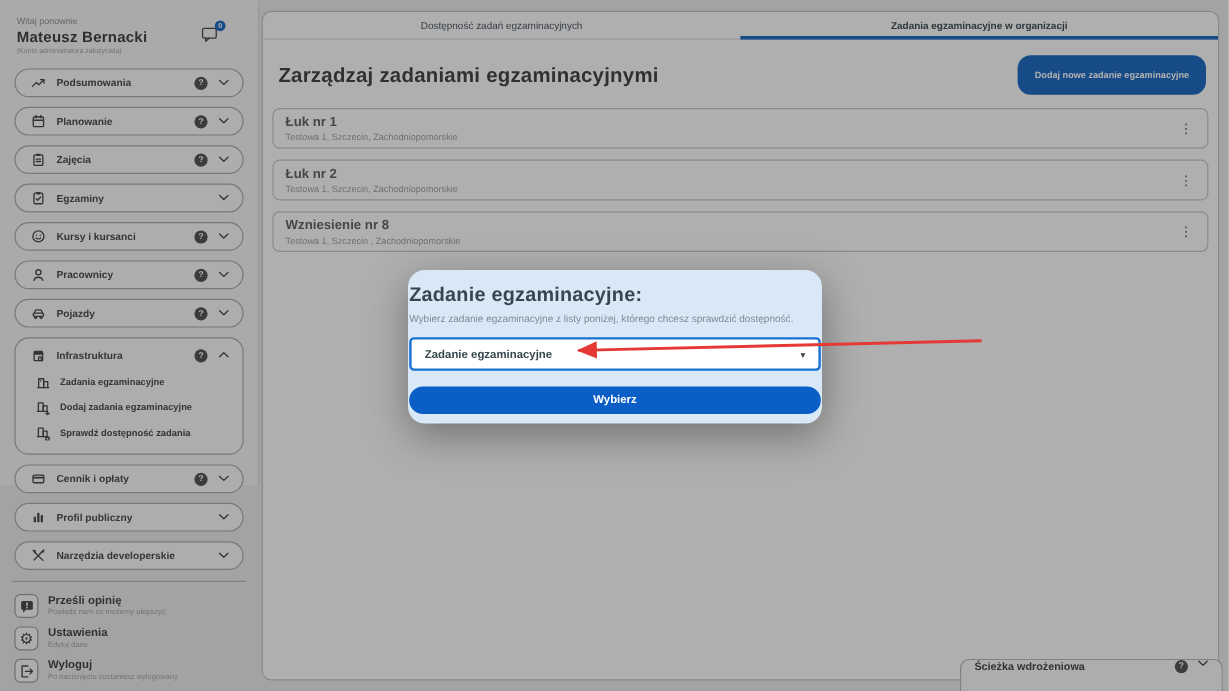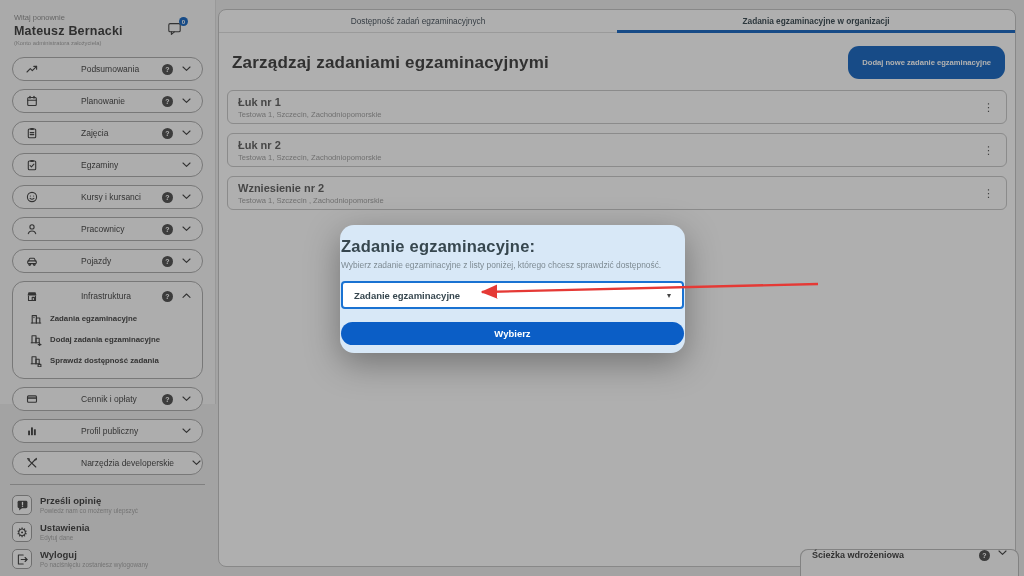--- a/index.html
+++ b/index.html
@@ -27,21 +27,21 @@
   .chat-badge {
     position:absolute; right:-5px; top:-4px; width:9px; height:9px; border-radius:50%;
     background:#1565c0; color:#fff; font-size:6px; font-weight:bold;
     display:flex; align-items:center; justify-content:center;
   }
   .nav { display:flex; flex-direction:column; gap:8px; padding:7px 12px 0; }
   .nav-btn {
     height:24px; border:1px solid #a9a9a9; border-radius:12px; background:#fbfbfb;
     display:flex; align-items:center; gap:9px; padding:0 11px 0 13px; cursor:pointer;
   }
-  .nav-label { font-size:8.5px; font-weight:normal; color:#424242; white-space:nowrap;margin-left:34px; }
+  .nav-label { font-size:8.5px; font-weight:bold; color:#424242; white-space:nowrap; }
   .flexsp { flex:1; }
   .help {
     width:11px; height:11px; border-radius:50%; background:#4d4d4d; color:#fff;
     font-size:7px; font-weight:bold; display:flex; align-items:center; justify-content:center;
     flex:none;
   }
   .navicon { width:12px; height:12px; flex:none; }
   .chev { flex:none; }
   .group {
     border:1px solid #a9a9a9; border-radius:12px; background:#fbfbfb; padding:2px 0 7px;
@@ -457,21 +457,21 @@
     </div>
     <div class="task">
       <span class="task-info">
         <div class="task-name">Łuk nr 2</div>
         <div class="task-loc">Testowa 1, Szczecin, Zachodniopomorskie</div>
       </span>
       <span class="kebab">⋮</span>
     </div>
     <div class="task">
       <span class="task-info">
-        <div class="task-name">Wzniesienie nr 2</div>
+        <div class="task-name">Wzniesienie nr 8</div>
         <div class="task-loc">Testowa 1, Szczecin , Zachodniopomorskie</div>
       </span>
       <span class="kebab">⋮</span>
     </div>
   </div>
 </div>
 
 <div class="onboard">
   <span class="onboard-label">Ścieżka wdrożeniowa</span>
   <span class="flexsp"></span>

